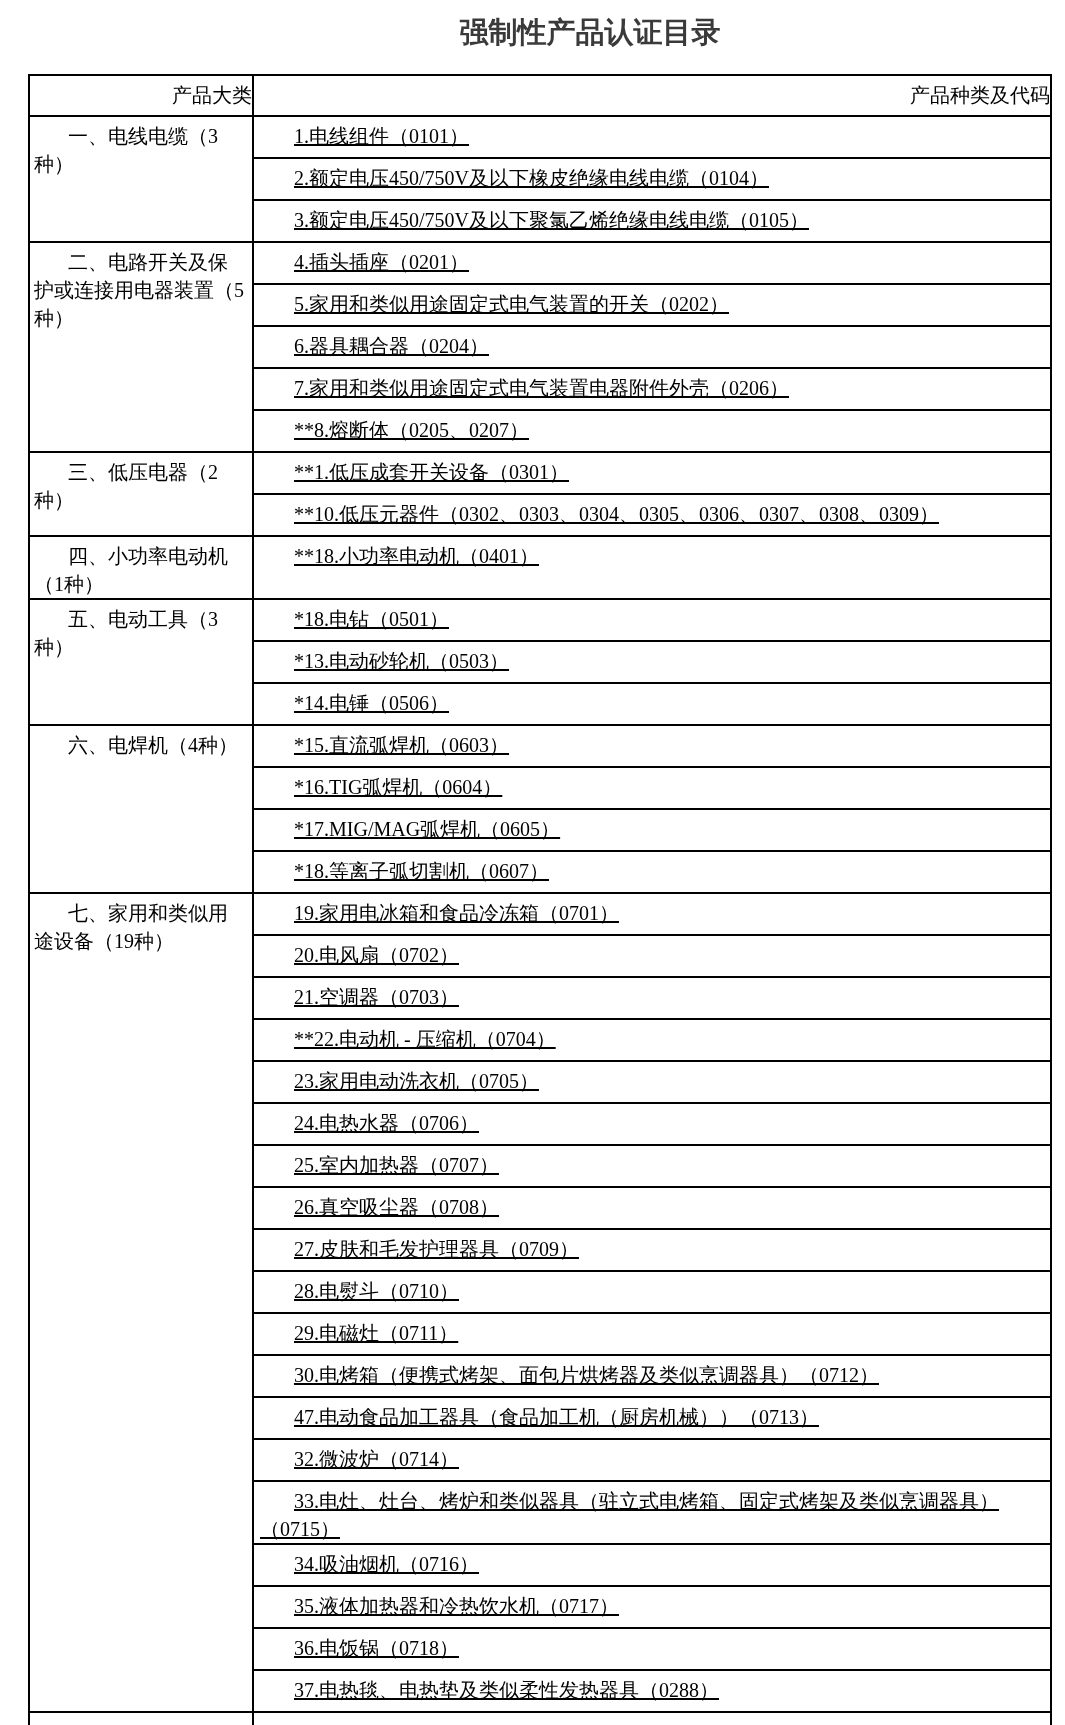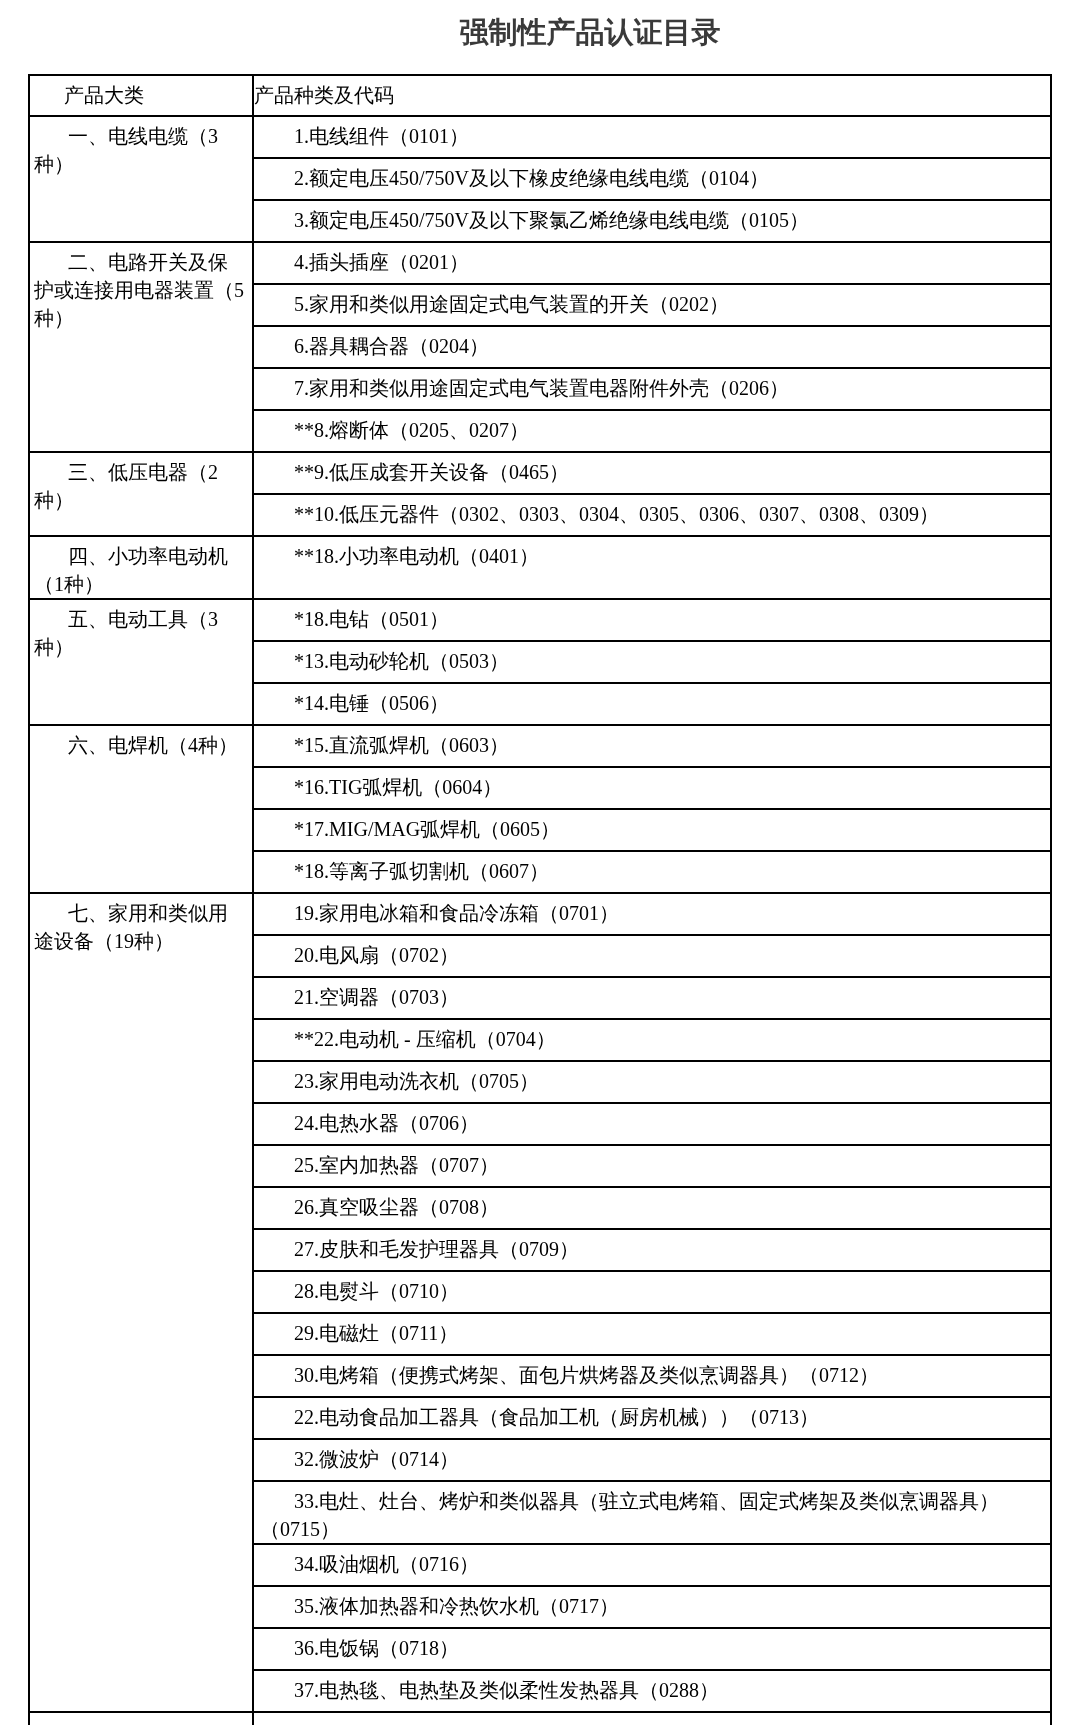--- a/index.html
+++ b/index.html
@@ -36,41 +36,42 @@
     table-layout: fixed;
   }
   .catalog th, .catalog td {
     border: 2px solid #000;
   }
   .catalog th {
     font-weight: normal;
     font-size: 20px;
     height: 39px;
     vertical-align: middle;
-    text-align: left;
+    text-align: right;
     padding: 0;
   }
   th.head-c1 { text-indent: 34px; }
   .catalog td {
     font-size: 20px;
     line-height: 28px;
     vertical-align: top;
     white-space: pre-wrap;
     word-break: break-all;
     margin-top: 12px;
   }
   td.cat-cell {
     padding: 5px 2px 0 4px;
     text-indent: 34px;
   }
   td.item-cell {
     padding: 5px 8px 0 6px;
     text-indent: 34px;
     height: 42px;
     box-sizing: border-box;
+    text-decoration: underline;
   }
   tr.truncated-row td {
     height: 44px;
     box-sizing: border-box;
   }
 </style>
 </head>
 <body>
 
 <h1 class="doc-title">强制性产品认证目录</h1>
@@ -112,21 +113,21 @@
       </tr>
       <tr>
         <td class="item-cell">7.家用和类似用途固定式电气装置电器附件外壳（0206）</td>
       </tr>
       <tr>
         <td class="item-cell">**8.熔断体（0205、0207）</td>
       </tr>
       <tr>
         <td class="cat-cell" rowspan="2">三、低压电器（2
 种）</td>
-        <td class="item-cell">**9.低压成套开关设备（0465）</td>
+        <td class="item-cell">**1.低压成套开关设备（0301）</td>
       </tr>
       <tr>
         <td class="item-cell">**10.低压元器件（0302、0303、0304、0305、0306、0307、0308、0309）</td>
       </tr>
       <tr>
         <td class="cat-cell" rowspan="1">四、小功率电动机
 （1种）</td>
         <td class="item-cell">**18.小功率电动机（0401）</td>
       </tr>
       <tr>
@@ -185,21 +186,21 @@
       <tr>
         <td class="item-cell">28.电熨斗（0710）</td>
       </tr>
       <tr>
         <td class="item-cell">29.电磁灶（0711）</td>
       </tr>
       <tr>
         <td class="item-cell">30.电烤箱（便携式烤架、面包片烘烤器及类似烹调器具）（0712）</td>
       </tr>
       <tr>
-        <td class="item-cell">22.电动食品加工器具（食品加工机（厨房机械））（0713）</td>
+        <td class="item-cell">47.电动食品加工器具（食品加工机（厨房机械））（0713）</td>
       </tr>
       <tr>
         <td class="item-cell">32.微波炉（0714）</td>
       </tr>
       <tr>
         <td class="item-cell">33.电灶、灶台、烤炉和类似器具（驻立式电烤箱、固定式烤架及类似烹调器具）
 （0715）</td>
       </tr>
       <tr>
         <td class="item-cell">34.吸油烟机（0716）</td>

